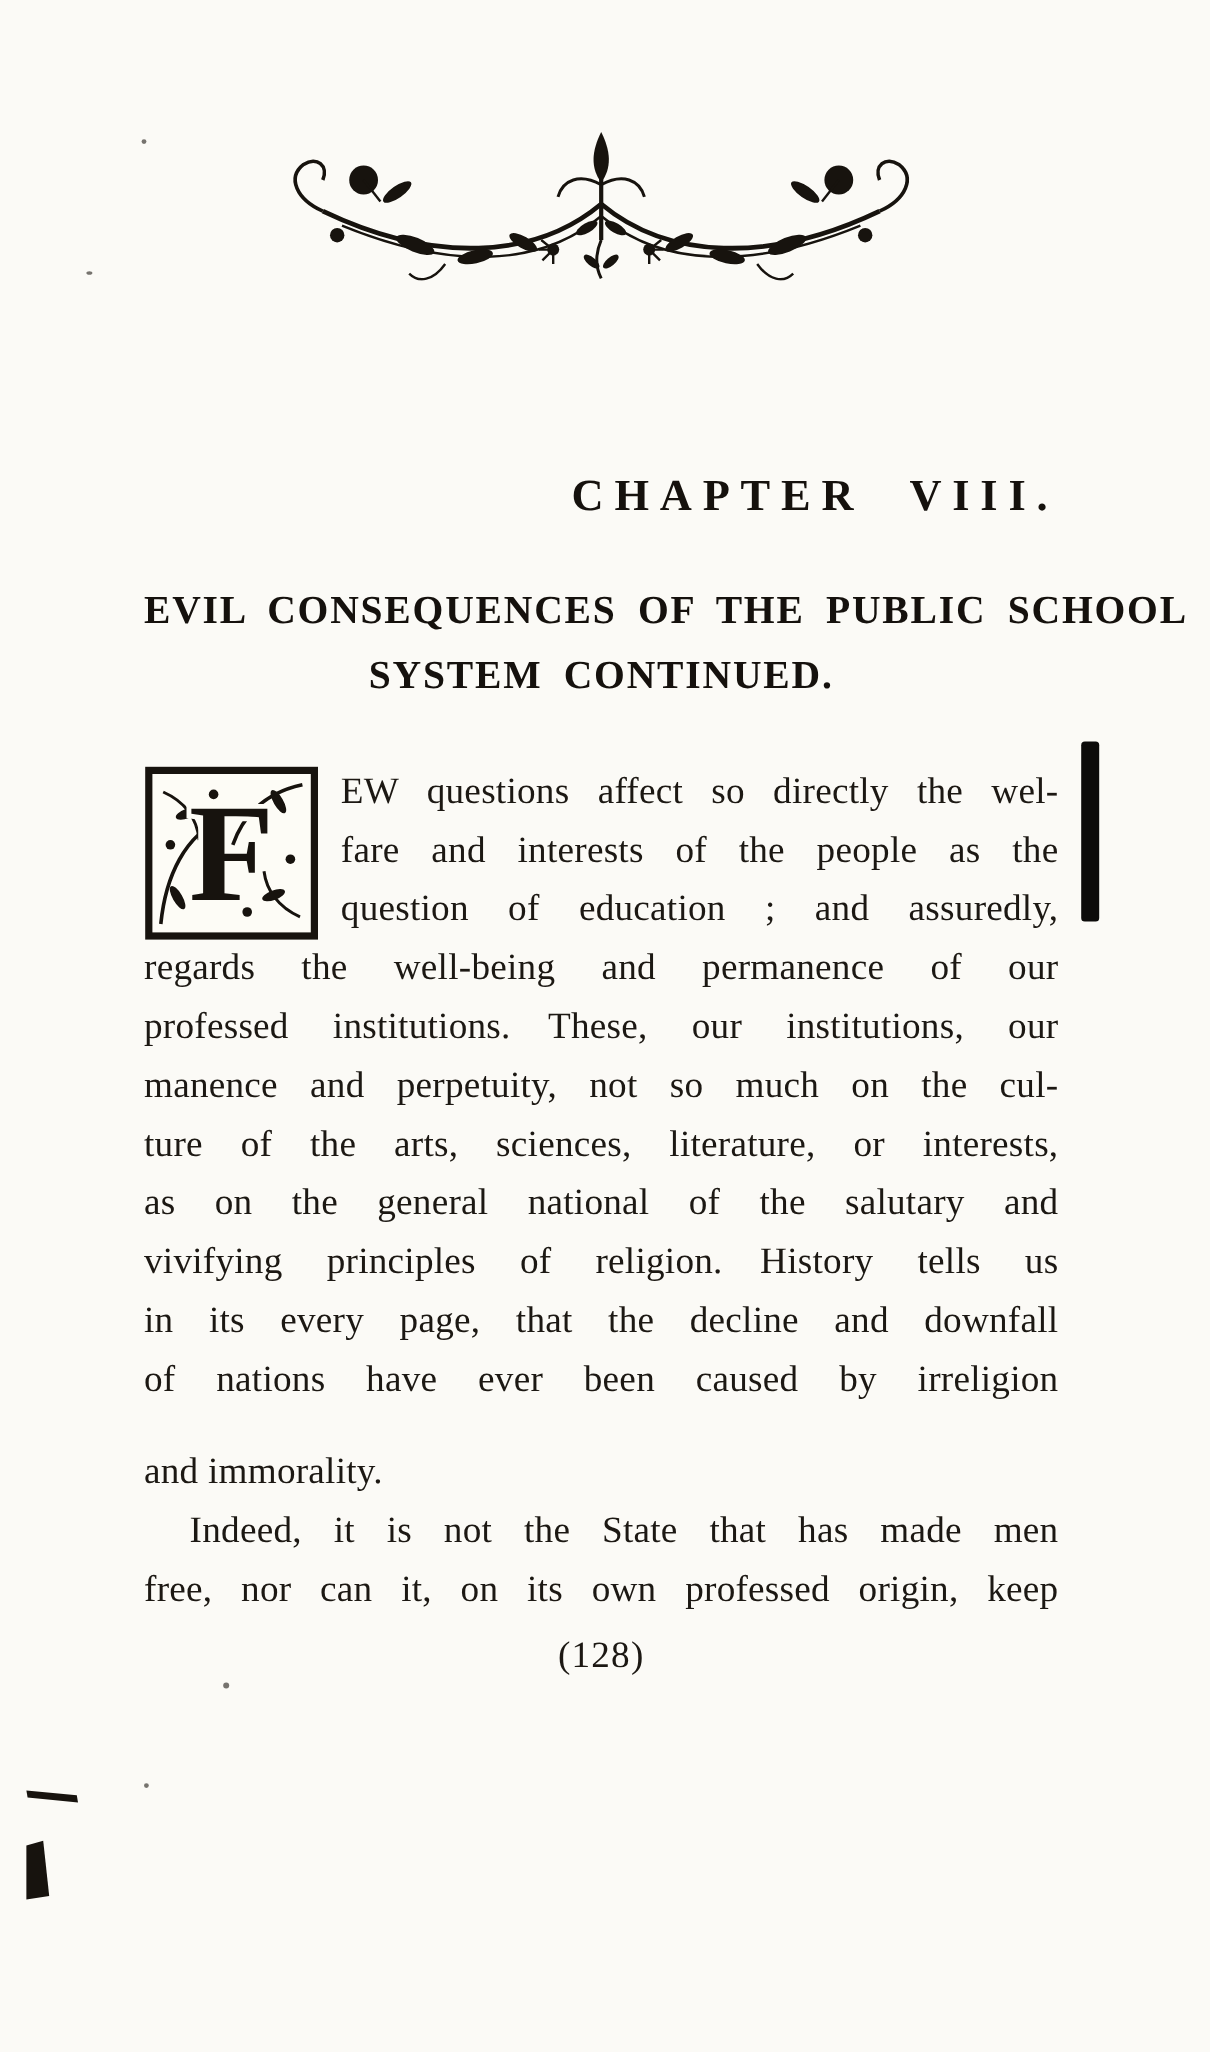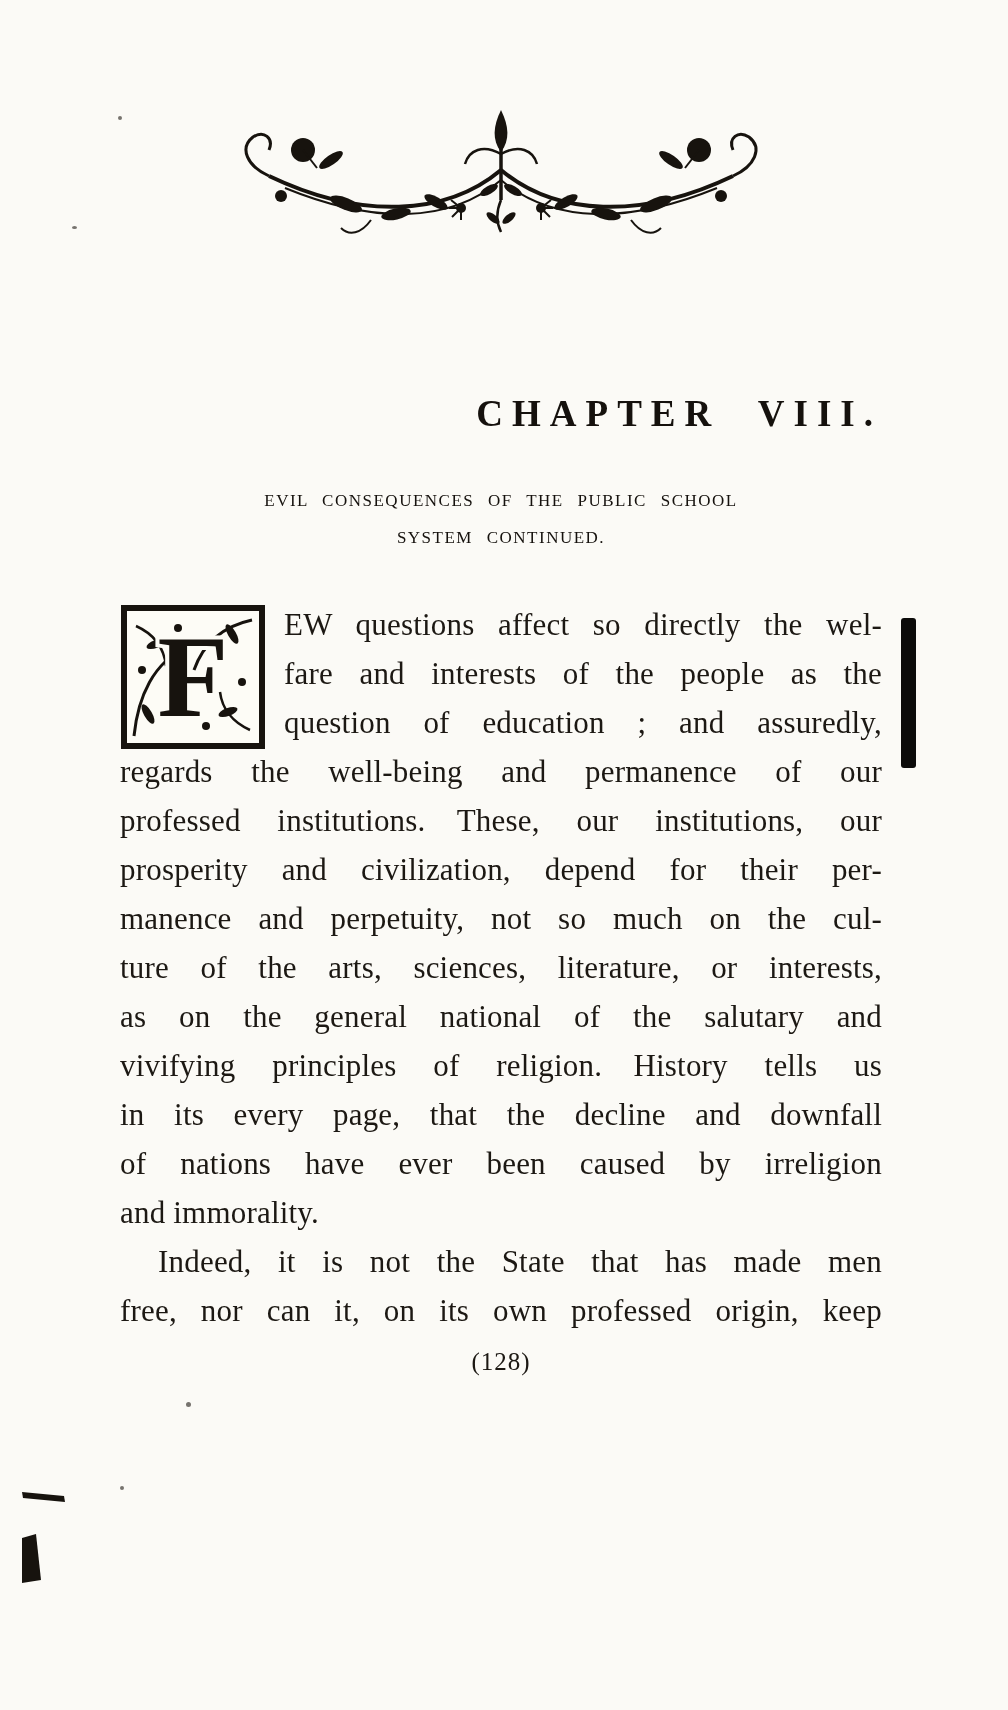--- a/index.html
+++ b/index.html
@@ -30,22 +30,22 @@
     margin-top: 158px;
     text-align: right;
     font-size: 37px;
     letter-spacing: 9px;
     word-spacing: 20px;
     white-space: nowrap;
     color: #15110d;
   }
   .subtitle {
     text-align: center;
-    font-weight: normal;
-    font-size: 17px;
+    font-weight: bold;
+    font-size: 33px;
     letter-spacing: 1.5px;
     word-spacing: 8px;
     white-space: nowrap;
     color: #15110d;
   }
   .sub1 { margin-top: 56px; }
   .sub2 { margin-top: 17px; }
   .body-block {
     margin-top: 52px;
     position: relative;
@@ -60,26 +60,26 @@
     top: 4px;
     width: 146px;
     height: 146px;
   }
   .line {
     text-align: justify;
     text-align-last: justify;
     white-space: normal;
   }
   .line.indent { margin-left: 164px; }
-  .line.endline { text-align-last: left; }
+  .line.endline { text-align-last: left; margin-top: 28px; }
   .line.pindent { text-indent: 38px; }
   .pagenum {
     margin-top: 13px;
     text-align: center;
-    font-size: 25px;
+    font-size: 31px;
     letter-spacing: 1px;
     color: #1c1813;
   }
   
   .artifact-right-bar {
     position: absolute;
     left: 901px;
     top: 618px;
     width: 15px;
     height: 150px;
@@ -168,21 +168,20 @@
           <text x="73" y="112" text-anchor="middle" font-size="116" font-weight="bold" font-family="Liberation Serif, serif" fill="#17130e" stroke="#fdfcf6" stroke-width="8" paint-order="stroke">F</text>
         </svg>
       </div>
 
       <div class="line indent">EW questions affect so directly the wel-</div>
       <div class="line indent">fare and interests of the people as the</div>
       <div class="line indent">question of education ; and assuredly,</div>
 
       <div class="line">regards the well-being and permanence of our</div>
       <div class="line">professed institutions. These, our institutions, our</div>
-      <div class="line">prosperity and civilization, depend for their per-</div>
       <div class="line">manence and perpetuity, not so much on the cul-</div>
       <div class="line">ture of the arts, sciences, literature, or interests,</div>
       <div class="line">as on the general national of the salutary and</div>
       <div class="line">vivifying principles of religion. History tells us</div>
       <div class="line">in its every page, that the decline and downfall</div>
       <div class="line">of nations have ever been caused by irreligion</div>
       <div class="line endline">and immorality.</div>
 
       <div class="line pindent">Indeed, it is not the State that has made men</div>
       <div class="line">free, nor can it, on its own professed origin, keep</div>

